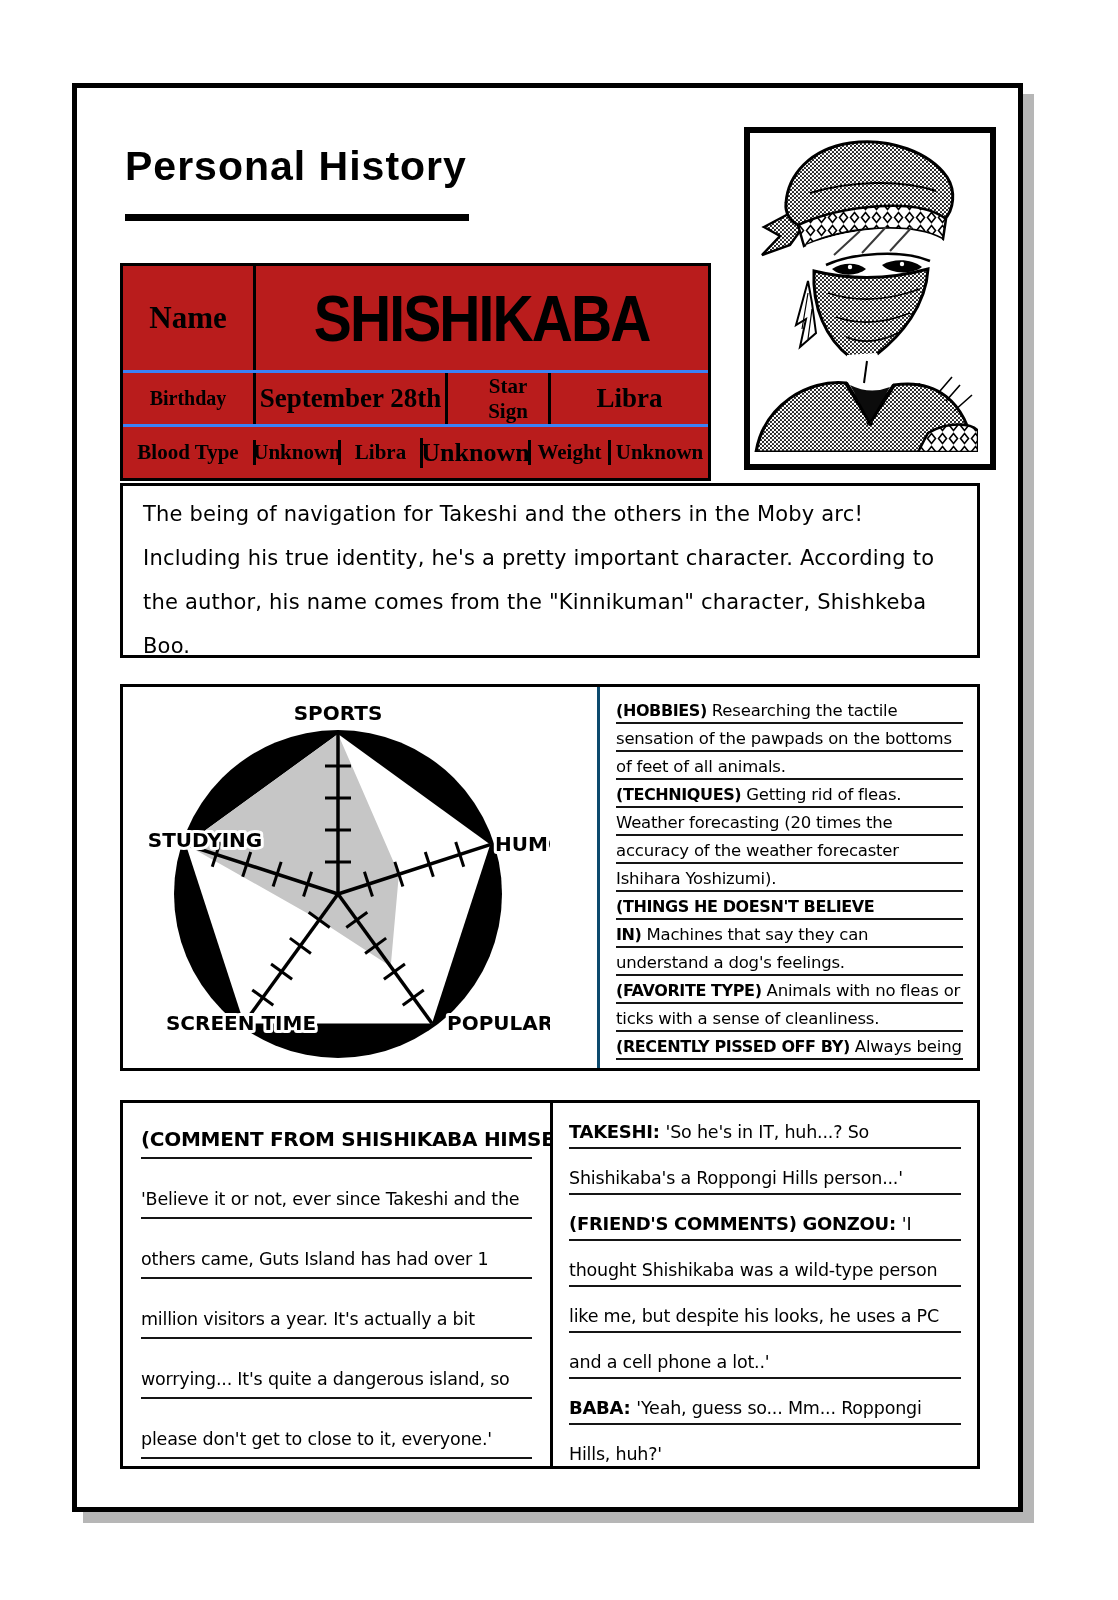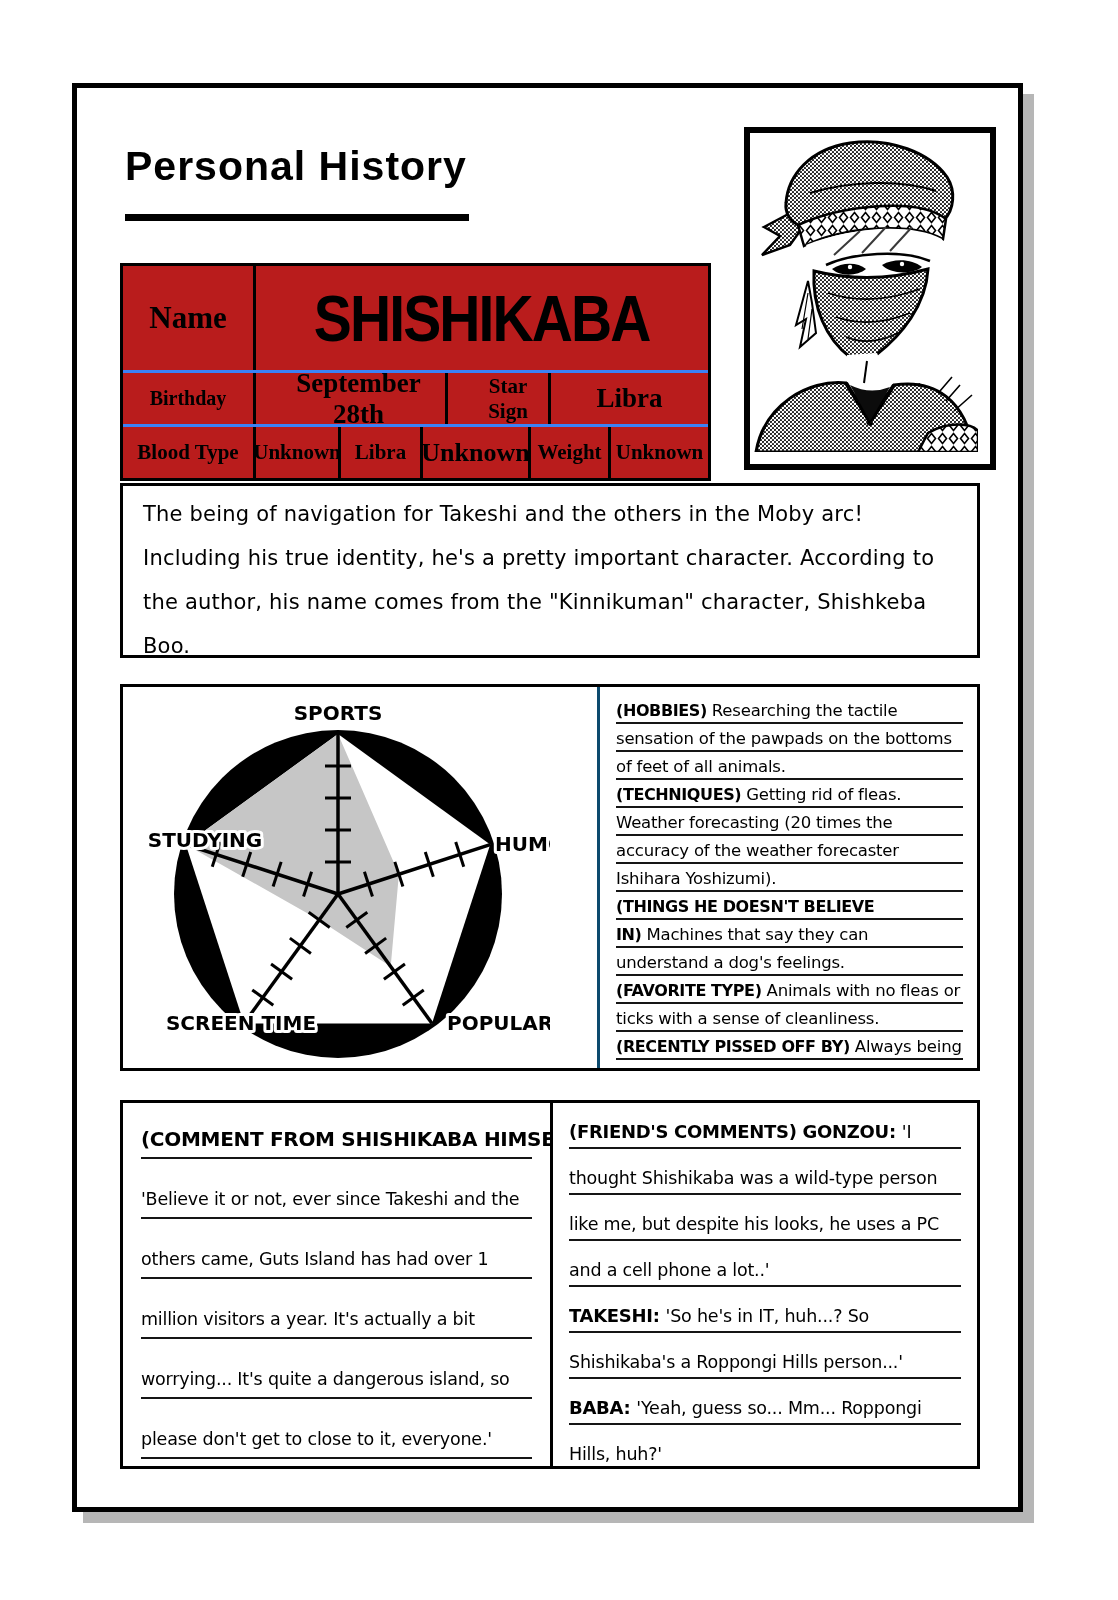--- a/index.html
+++ b/index.html
@@ -11,21 +11,21 @@
 
   
   .page-title{left:120px;top:138px;font-family:Liberation Sans, sans-serif;font-weight:bold;font-size:41px;letter-spacing:1px;}
 
   
   .profile-table{left:115px;top:258px;width:585px;height:212px;border:3px solid #000;background:#b91c1c;font-family:"Liberation Serif",serif;font-weight:bold;}
   .trow{display:flex;width:100%;}
   .trow+.trow{border-top:3px solid #3b82f6;}
   .tcell{display:flex;align-items:center;justify-content:center;text-align:center;box-sizing:border-box;overflow:hidden;}
   .tcell+.tcell{border-left:3px solid #000;}
-  .r1{height:104px;}.r2{height:51px;}.r3{height:51px;}
+  .r1{height:104px;}.r2{height:51px;}.r3{height:51px;align-items:center;}
   .name-big{font-family:"Liberation Sans",sans-serif;font-weight:bold;font-size:60px;letter-spacing:-2px;transform:scaleX(0.95) scaleY(1.08);white-space:nowrap;}
   .radar-cell{width:477px;border-right:3px solid #0c4a6e;box-sizing:border-box;}
   .stats-cell{flex:1;padding:10px 14px 0 16px;overflow:hidden;}
   .ruled{background-origin:content-box;background-clip:content-box;}
   .ruled-28{background-image:repeating-linear-gradient(to bottom,transparent 0,transparent 25px,#151515 25px,#151515 27px,transparent 27px,transparent 28px);}
   .stat-entry{font-size:16.5px;line-height:28px;letter-spacing:-0.2px;}
   .stat-entry strong{font-size:16px;letter-spacing:-0.4px;margin-right:5px;}
   .self-cell{width:430px;border-right:3px solid #000;box-sizing:border-box;padding:6px 18px 0 18px;overflow:hidden;}
   .friend-cell{flex:1;padding:6px 16px 0 16px;overflow:hidden;}
   .ruled-60{background-image:repeating-linear-gradient(to bottom,transparent 0,transparent 48px,#151515 48px,#151515 50px,transparent 50px,transparent 60px);}
@@ -100,21 +100,21 @@
   <div style="position:absolute;left:43px;top:175px;" class="profile-table-wrap">
     <div class="profile-table" style="position:relative;left:0;top:0;">
       <div class="trow r1">
         <div class="tcell" style="width:130px;font-size:31px;">Name</div>
         <div class="tcell" style="flex:1;">
             <span class="name-big">SHISHIKABA</span>
           </div>
       </div>
       <div class="trow r2">
         <div class="tcell" style="width:130px;font-size:20px;">Birthday</div>
-        <div class="tcell" style="width:192px;font-size:27px;padding-left:16px;">September 28th</div>
+        <div class="tcell" style="width:192px;font-size:27px;">September 28th</div>
         <div class="tcell" style="width:103px;font-size:21px;padding-left:20px;">Star Sign</div>
         <div class="tcell" style="flex:1;font-size:27px;">Libra</div>
       </div>
       <div class="trow r3">
         <div class="tcell" style="width:130px;font-size:21px;">Blood Type</div>
         <div class="tcell" style="width:85px;font-size:21px;">Unknown</div>
         <div class="tcell" style="width:82px;font-size:21px;">Libra</div>
         <div class="tcell" style="width:108px;font-size:26px;">Unknown</div>
         <div class="tcell" style="width:80px;font-size:21px;">Weight</div>
         <div class="tcell" style="flex:1;font-size:21px;">Unknown</div>
@@ -171,24 +171,24 @@
     </div>
   </div>
 
   <div style="position:absolute;left:43px;top:1012px;width:860px;height:369px;border:3px solid #000;display:flex;box-sizing:border-box;">
     <div class="self-cell ruled ruled-60">
       <div class="self-title">(COMMENT FROM SHISHIKABA HIMSELF)</div>
       <div class="self-text">'Believe it or not, ever since Takeshi and the others came, Guts Island has had over 1 million visitors a year. It's actually a bit worrying... It's quite a dangerous island, so please don't get to close to it, everyone.'</div>
     </div>
     <div class="friend-cell ruled ruled-46">
       <div class="friend-entry">
-        <strong>(FRIEND'S COMMENTS)</strong><strong>GONZOU:</strong><span>'I thought Shishikaba was a wild-type person like me, but despite his looks, he uses a PC and a cell phone a lot..'</span>
+        <strong>TAKESHI:</strong><span>'So he's in IT, huh...? So Shishikaba's a Roppongi Hills person...'</span>
       </div>
       <div class="friend-entry">
-        <strong>TAKESHI:</strong><span>'So he's in IT, huh...? So Shishikaba's a Roppongi Hills person...'</span>
+        <strong>(FRIEND'S COMMENTS)</strong><strong>GONZOU:</strong><span>'I thought Shishikaba was a wild-type person like me, but despite his looks, he uses a PC and a cell phone a lot..'</span>
       </div>
       <div class="friend-entry">
         <strong>BABA:</strong><span>'Yeah, guess so... Mm... Roppongi Hills, huh?'</span>
       </div>
     </div>
   </div>
 
 </div>
 
 </body></html>

